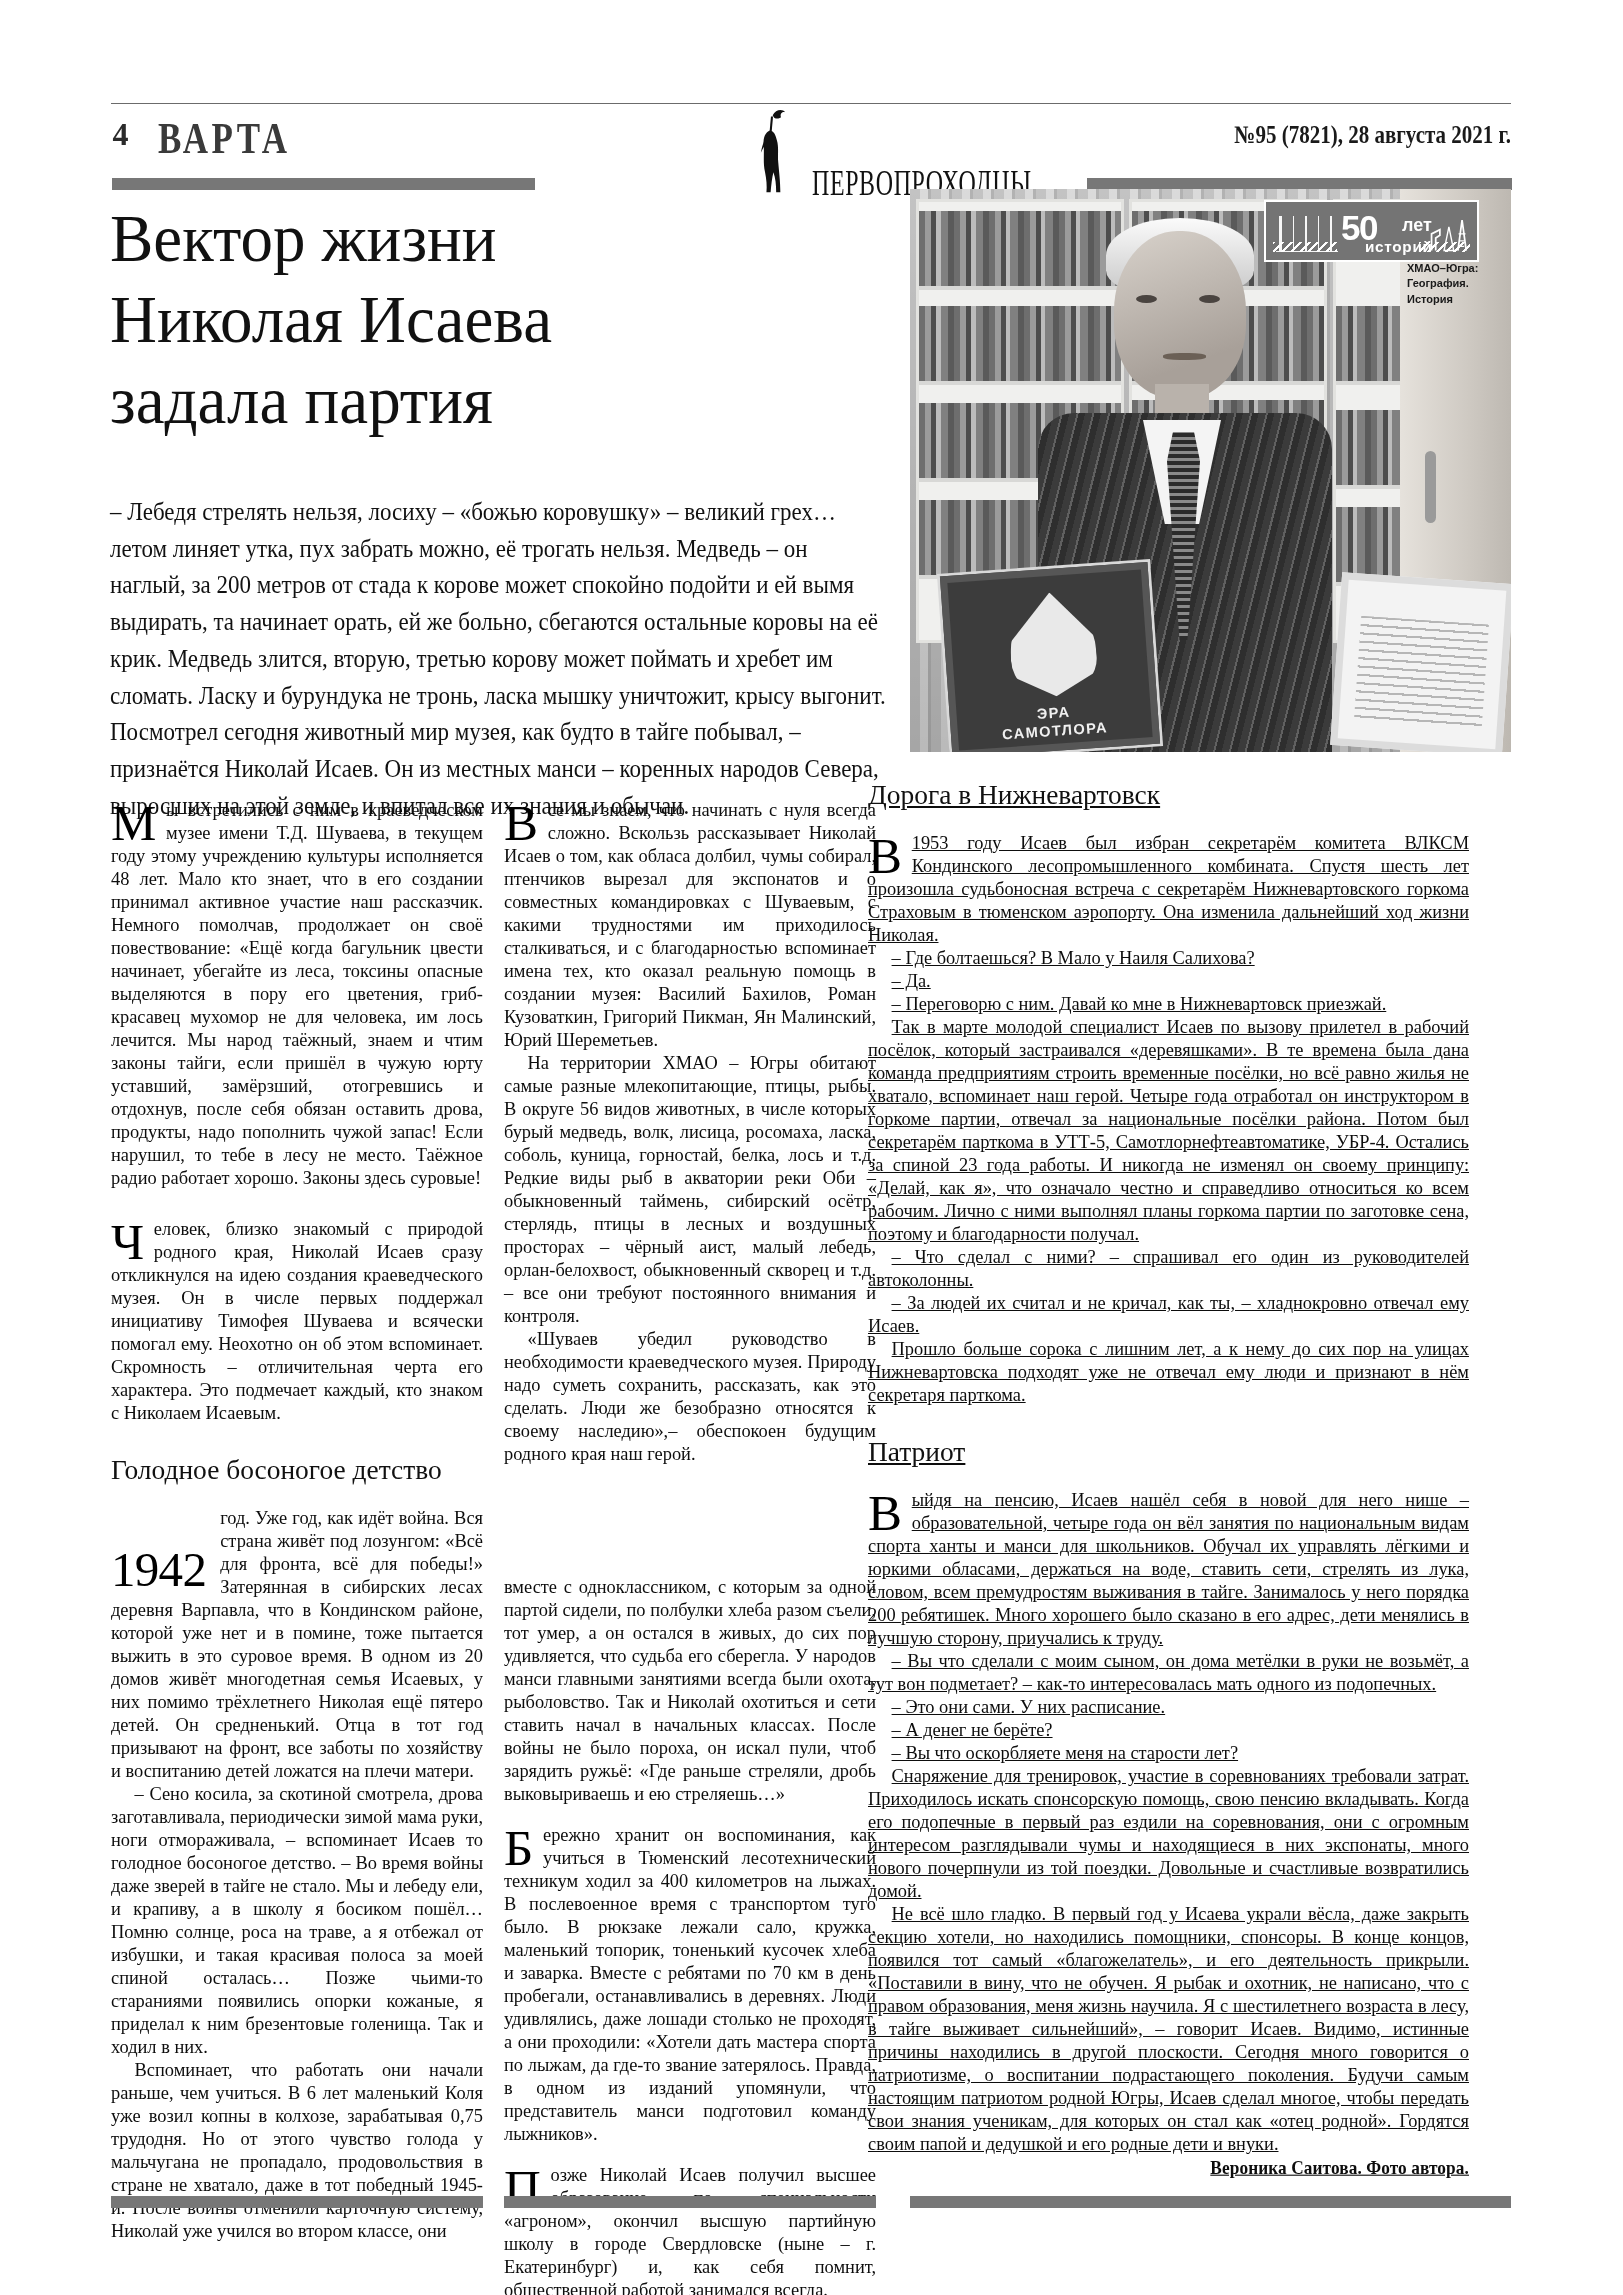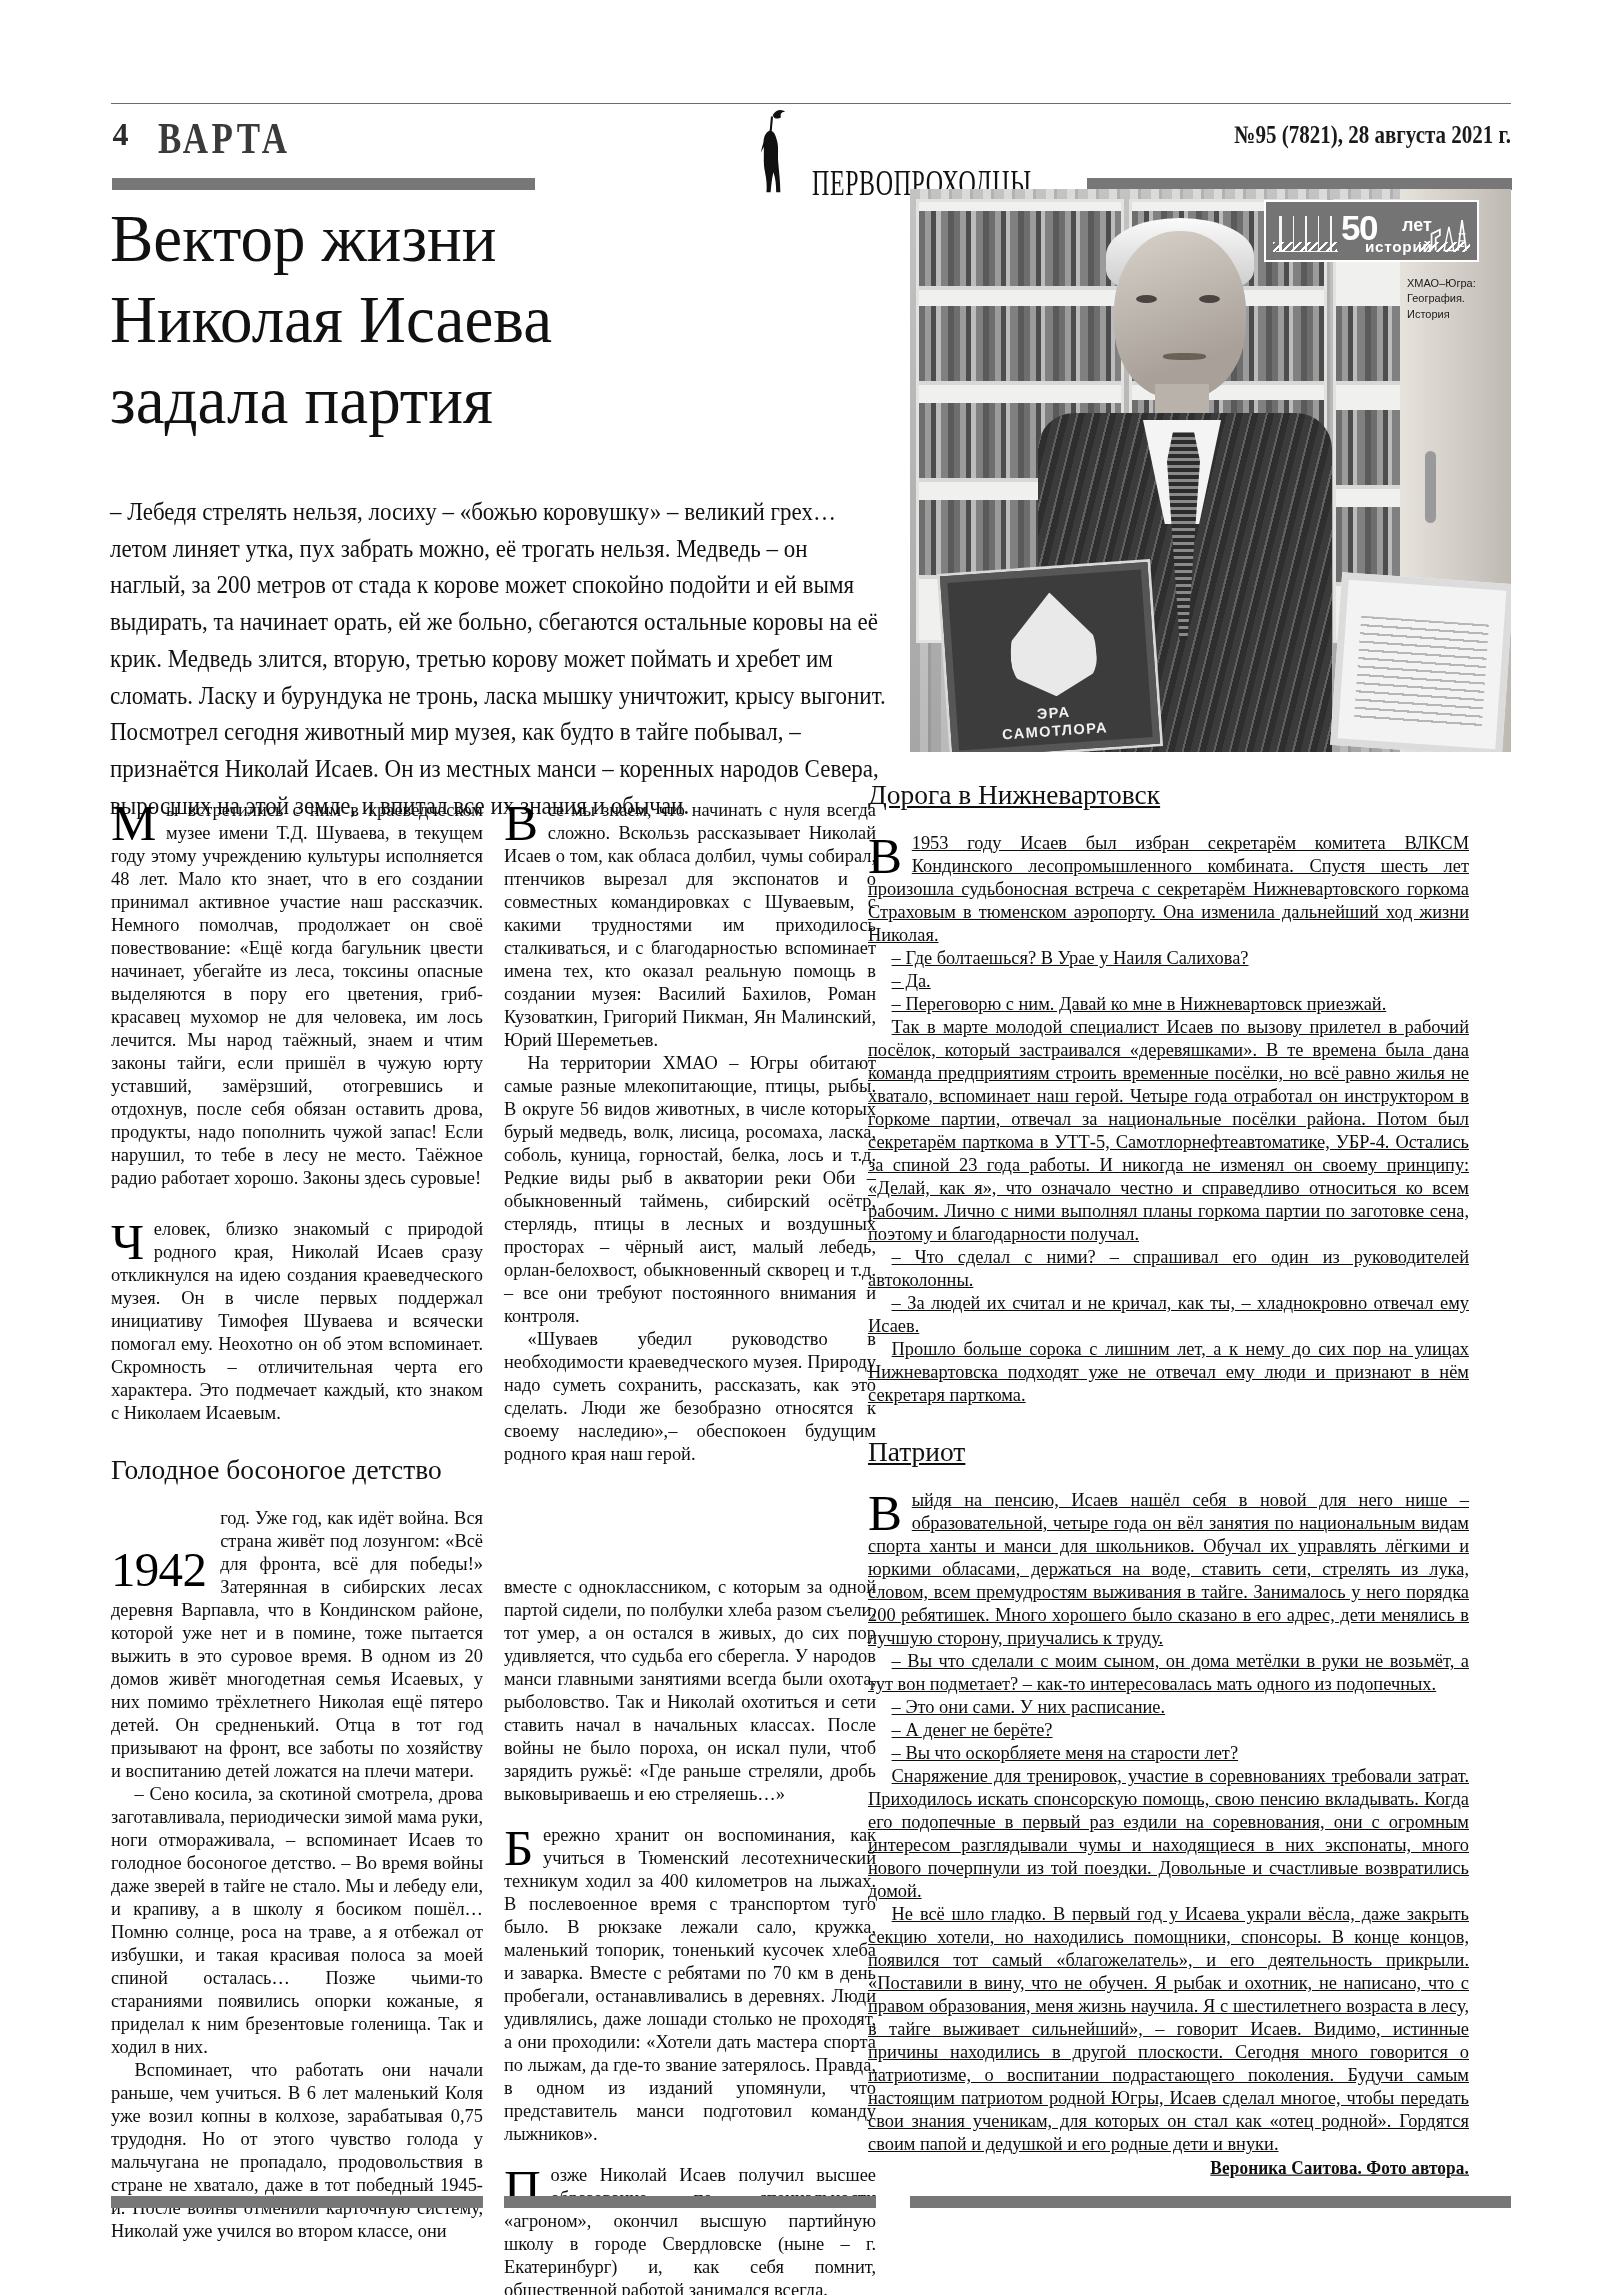--- a/index.html
+++ b/index.html
@@ -355,23 +355,22 @@
   .logo-orn-l { left: 7px; width: 64px; }
   .logo-orn-r { right: 7px; width: 51px; }
   .ph-booklabel {
     position: absolute;
     left: 497px;
     top: 72px;
     width: 83px;
     color: #1a1a1a;
     font-family: "Liberation Sans", sans-serif;
     font-size: 11px;
-    font-weight: normal;
+    font-weight: bold;
     line-height: 15.3px;
-    margin-top: 15px;
   }
 
   
   .col {
     position: absolute;
     font-family: "Liberation Serif", serif;
     font-size: 18.4px;
     line-height: 23px;
     color: #0d0d0d;
     text-align: justify;
@@ -570,21 +569,21 @@
     <p class="dropcap-para noind">
       <span class="dc">П</span><span>озже Николай Исаев получил высшее образование по специальности «агроном», окончил высшую партийную школу в городе Свердловске (ныне – г. Екатеринбург) и, как себя помнит, общественной работой занимался всегда.</span>
     </p>
   </div>
 
   <div class="col col3">
     <h2 class="subhead" style="margin-top:0">Дорога в Нижневартовск</h2>
     <p class="dropcap-para noind">
       <span class="dc">В</span><span>1953 году Исаев был избран секретарём комитета ВЛКСМ Кондинского лесопромышленного комбината. Спустя шесть лет произошла судьбоносная встреча с секретарём Нижневартовского горкома Страховым в тюменском аэропорту. Она изменила дальнейший ход жизни Николая.</span>
     </p>
-    <p>– Где болтаешься? В Урае у Наиля Салихова?</p>
+    <p>– Где болтаешься? В Мало у Наиля Салихова?</p>
     <p>– Да.</p>
     <p>– Переговорю с ним. Давай ко мне в Нижневартовск приезжай.</p>
     <p>Так в марте молодой специалист Исаев по вызову прилетел в рабочий посёлок, который застраивался «деревяшками». В те времена была дана команда предприятиям строить временные посёлки, но всё равно жилья не хватало, вспоминает наш герой. Четыре года отработал он инструктором в горкоме партии, отвечал за национальные посёлки района. Потом был секретарём парткома в УТТ-5, Самотлорнефтеавтоматике, УБР-4. Остались за спиной 23 года работы. И никогда не изменял он своему принципу: «Делай, как я», что означало честно и справедливо относиться ко всем рабочим. Лично с ними выполнял планы горкома партии по заготовке сена, поэтому и благодарности получал.</p>
     <p>– Что сделал с ними? – спрашивал его один из руководителей автоколонны.</p>
     <p>– За людей их считал и не кричал, как ты, – хладнокровно отвечал ему Исаев.</p>
     <p>Прошло больше сорока с лишним лет, а к нему до сих пор на улицах Нижневартовска подходят уже не отвечал ему люди и признают в нём секретаря парткома.</p>
     <h2 class="subhead">Патриот</h2>
     <p class="dropcap-para noind">
       <span class="dc">В</span><span>ыйдя на пенсию, Исаев нашёл себя в новой для него нише – образовательной, четыре года он вёл занятия по национальным видам спорта ханты и манси для  школьников. Обучал их управлять лёгкими и юркими обласами, держаться на воде, ставить сети, стрелять из лука, словом, всем премудростям выживания в тайге. Занималось у него порядка 200 ребятишек. Много хорошего было сказано в его адрес, дети менялись в лучшую сторону, приучались к труду.</span>
     </p>

